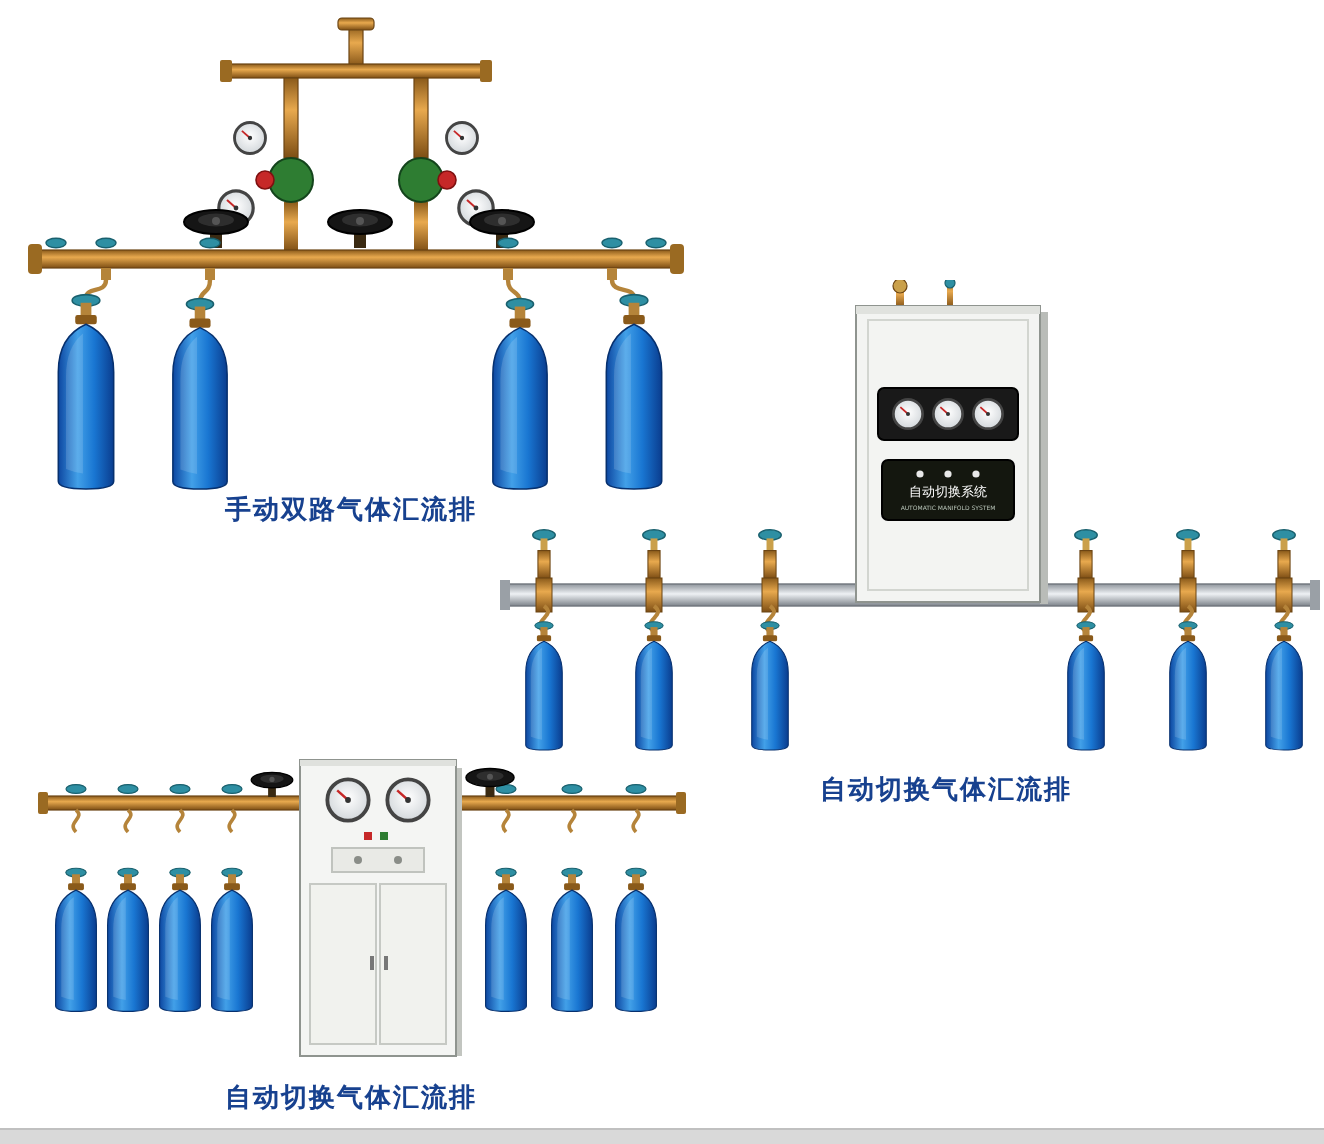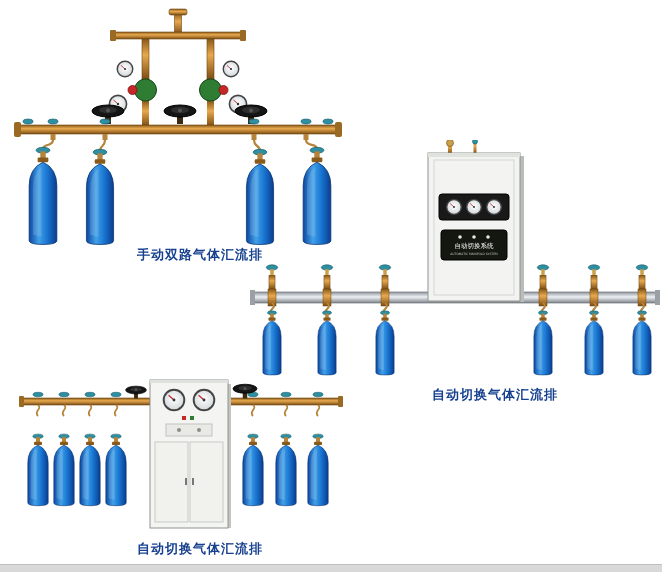--- a/index.html
+++ b/index.html
@@ -2,21 +2,21 @@
 <html><head>
 <meta charset="utf-8">
 <style>
   html,body{margin:0;padding:0;background:#fff;}
   #stage{
     position:relative;width:662px;height:572px;overflow:hidden;
     background:#ffffff;font-family:"DejaVu Sans",sans-serif;
   }
   .product-svg{position:absolute;}
   .caption{
-    position:absolute;text-align:right;font-weight:bold;font-size:13px;
+    position:absolute;text-align:center;font-weight:bold;font-size:13px;
     letter-spacing:1px;color:#17418f;font-family:"DejaVu Sans",sans-serif;
   }
   #bottom-bar{
     position:absolute;left:0;right:0;bottom:0;height:7px;
     background:#d9d9d9;border-top:1px solid #c0c0c0;
   }
 </style>
 </head>
 <body>
 

